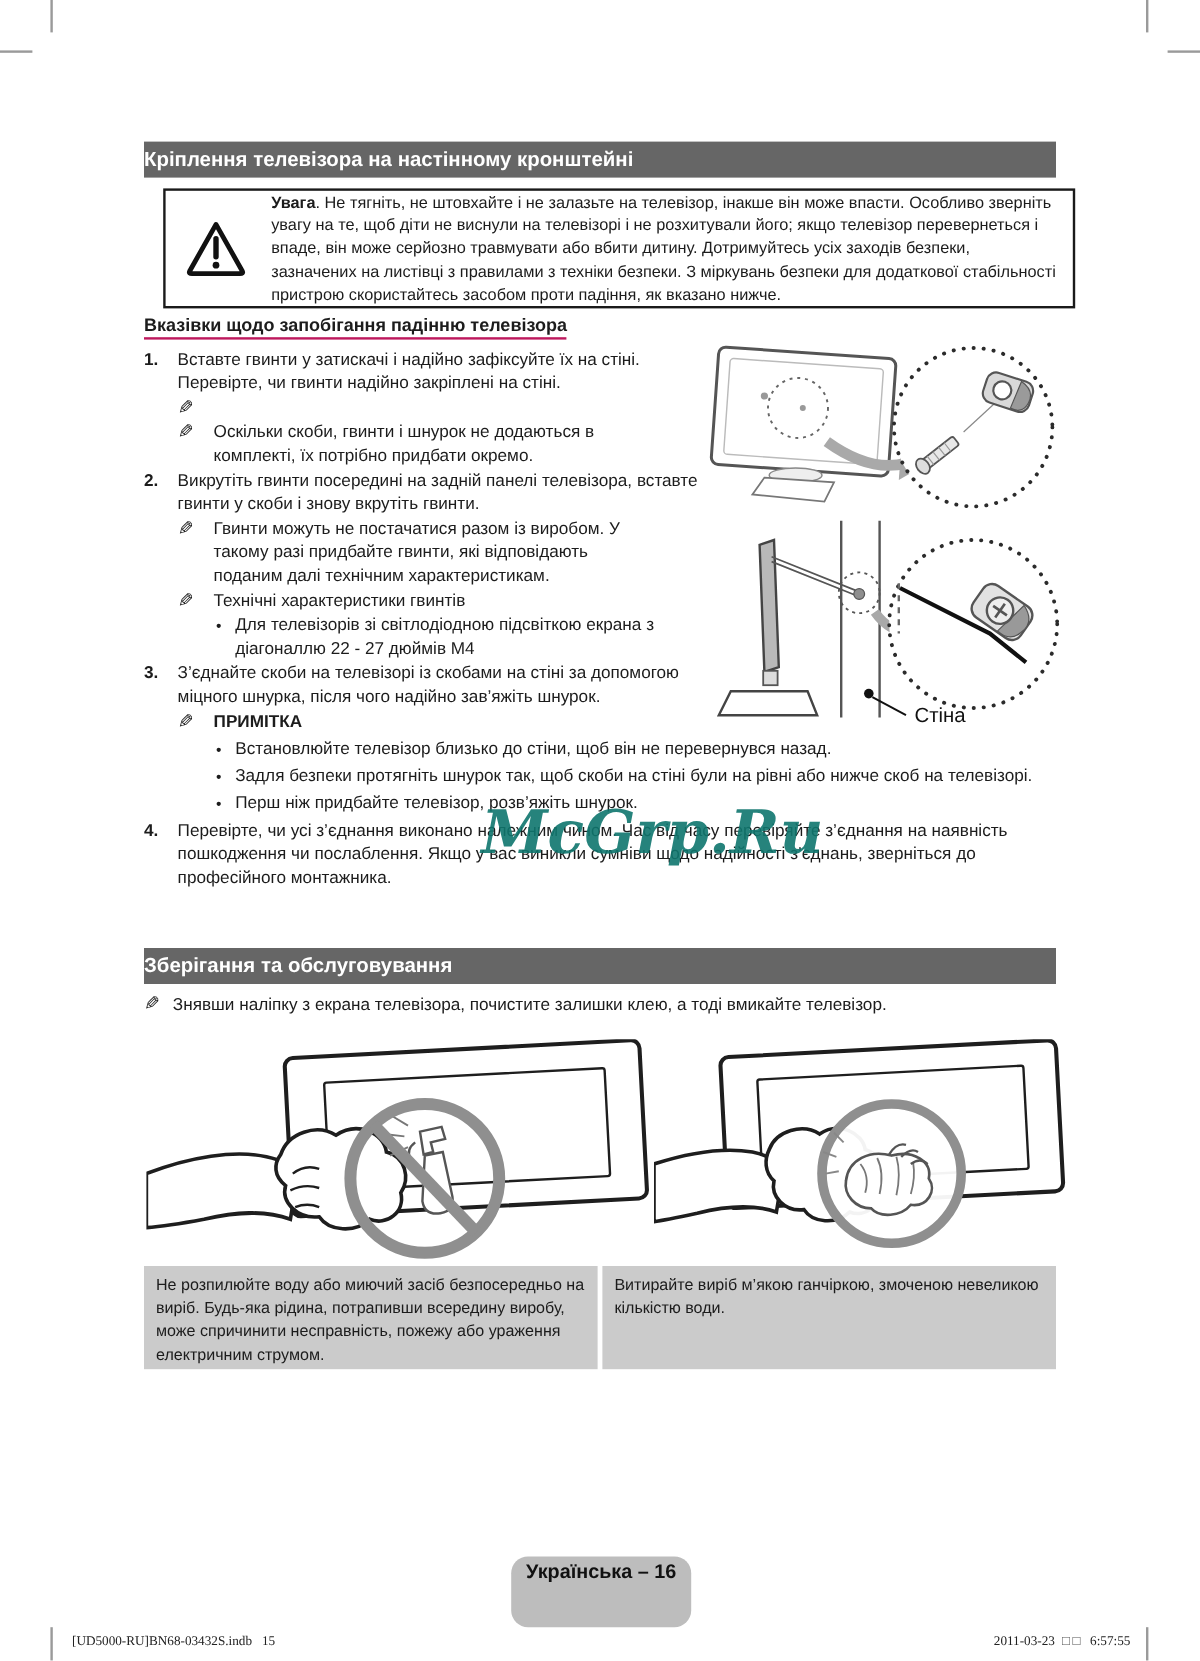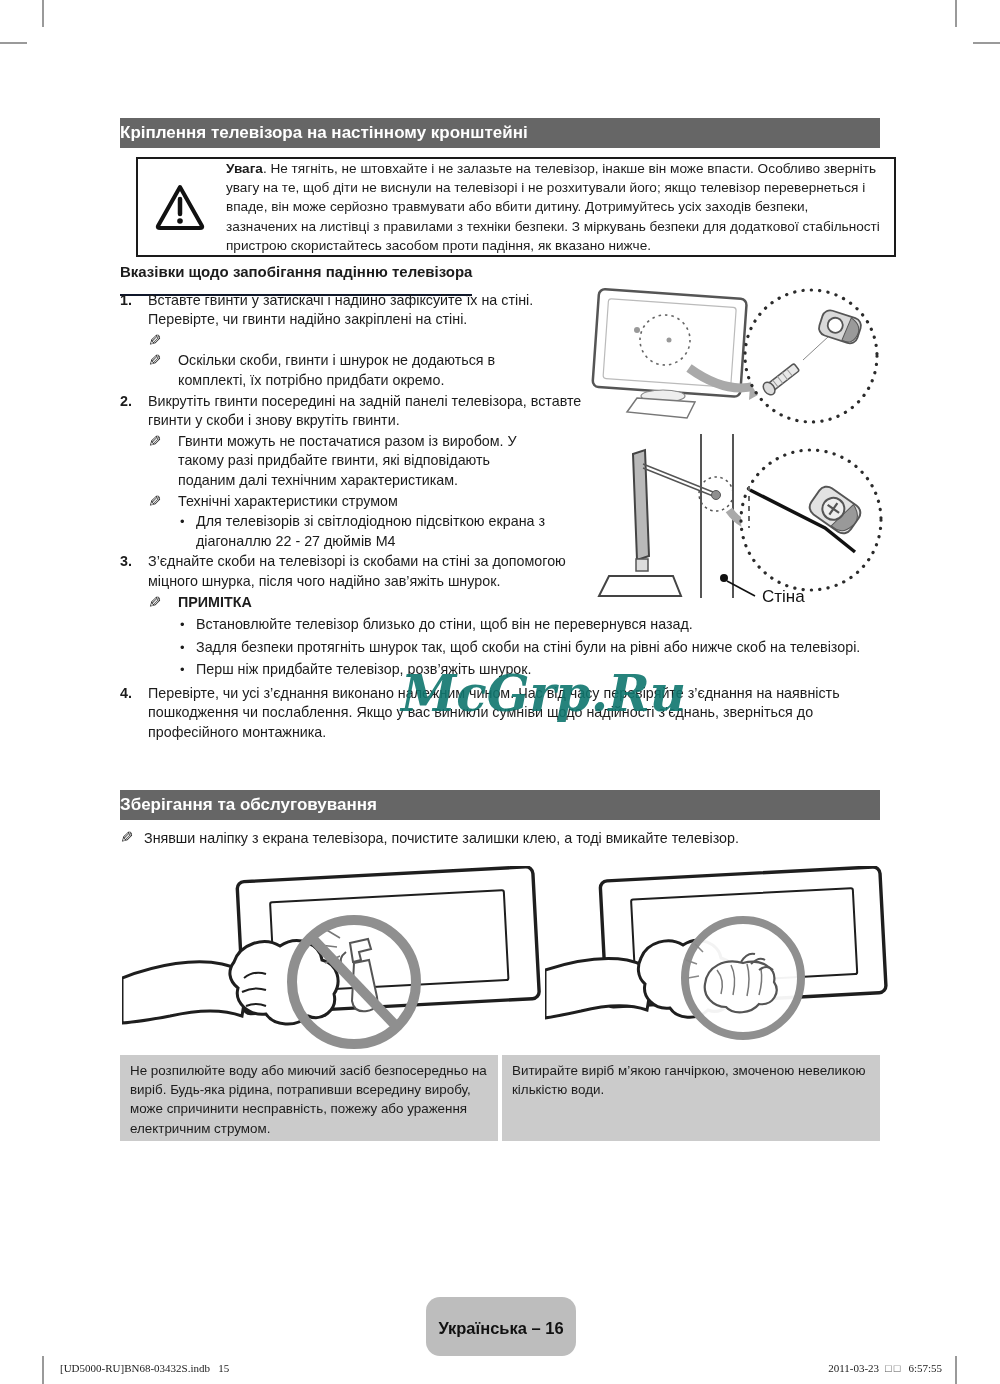--- a/index.html
+++ b/index.html
@@ -18,21 +18,21 @@
   .bar1{top:118px}
   .bar2{top:790px}
 
   .warnbox{position:absolute;left:136px;top:157px;width:760px;height:100px;border:2px solid #1a1a1a;
            box-sizing:border-box;display:flex;align-items:center;background:#fff;}
   .warnicon{flex:0 0 auto;margin:0 20px 0 16px;}
   .warntext{flex:1;font-size:13.6px;line-height:19.2px;margin:0;padding-right:12px;}
 
   .content{position:absolute;left:120px;top:262px;width:762px;font-size:14.3px;line-height:19.6px;}
   .subhead{font-size:15px;font-weight:bold;margin:0 0 9px 0;}
-  .subhead span{border-bottom:2px solid #0f172a;padding-bottom:14px;text-align:right;}
+  .subhead span{border-bottom:2px solid #be185d;padding-bottom:1px;text-align:right;}
   .step{display:flex;margin-top:1px;}
   .num{flex:0 0 28px;font-weight:bold;}
   .noterow{display:flex;margin:1px 0 0 28px;}
   .pencil{flex:0 0 30px;font-size:16px;}
   .pencil i{display:inline-block;transform:scaleX(-1);font-style:normal;}
   .bold{font-weight:bold;}
   .bulletrow{display:flex;margin:1px 0 0 60px;}
   .bulletrow.wide{margin-top:3px;}
   .dot{flex:0 0 16px;font-size:13px;}
   .w330{max-width:332px}
@@ -52,21 +52,21 @@
 
   .graybox{position:absolute;top:1055px;width:378px;height:86px;background:#cbcbcb;box-sizing:border-box;
            padding:6px 10px;font-size:13.4px;line-height:19.2px;color:#1c1c1c;}
   .gb-left{left:120px;}
   .gb-right{left:502px;}
 
   .watermark{position:absolute;left:401px;top:664px;font-family:"DejaVu Serif",serif;font-style:italic;
              font-weight:bold;font-size:50px;color:#0f766e;opacity:.9;z-index:6;white-space:nowrap;}
 
   .pagebox{position:absolute;left:426px;top:1297px;width:150px;height:59px;background:#bdbdbd;
-           border-radius:14px;box-sizing:border-box;text-align:center;padding-top:22px;
+           border-radius:14px;box-sizing:border-box;text-align:center;padding-top:4px;
            font-weight:bold;font-size:16.5px;color:#111;}
 
   .printfoot{position:absolute;top:1362px;font-family:"Liberation Serif",serif;font-size:11px;color:#222;white-space:pre;}
   .pf-left{left:60px;}
   .pf-right{right:58px;}
   .pf-right span{margin-left:6px;}
   .tofu{letter-spacing:2px;color:#555;}
 </style>
 </head>
 <body>
@@ -111,21 +111,21 @@
     <div class="step">
       <div class="num">2.</div>
       <div class="w445">Викрутіть гвинти посередині на задній панелі телевізора, вставте гвинти у скоби і знову вкрутіть гвинти.</div>
     </div>
     <div class="noterow">
       <span class="pencil"><i>✎</i></span>
       <div class="w350">Гвинти можуть не постачатися разом із виробом. У такому разі придбайте гвинти, які відповідають поданим далі технічним характеристикам.</div>
     </div>
     <div class="noterow">
       <span class="pencil"><i>✎</i></span>
-      <div>Технічні характеристики струмом</div>
+      <div>Технічні характеристики гвинтів</div>
     </div>
     <div class="bulletrow">
       <span class="dot">•</span>
       <div class="w350">Для телевізорів зі світлодіодною підсвіткою екрана з діагоналлю 22 - 27 дюймів M4</div>
     </div>
 
     <div class="step">
       <div class="num">3.</div>
       <div class="w420">З’єднайте скоби на телевізорі із скобами на стіні за допомогою міцного шнурка, після чого надійно зав’яжіть шнурок.</div>
     </div>

